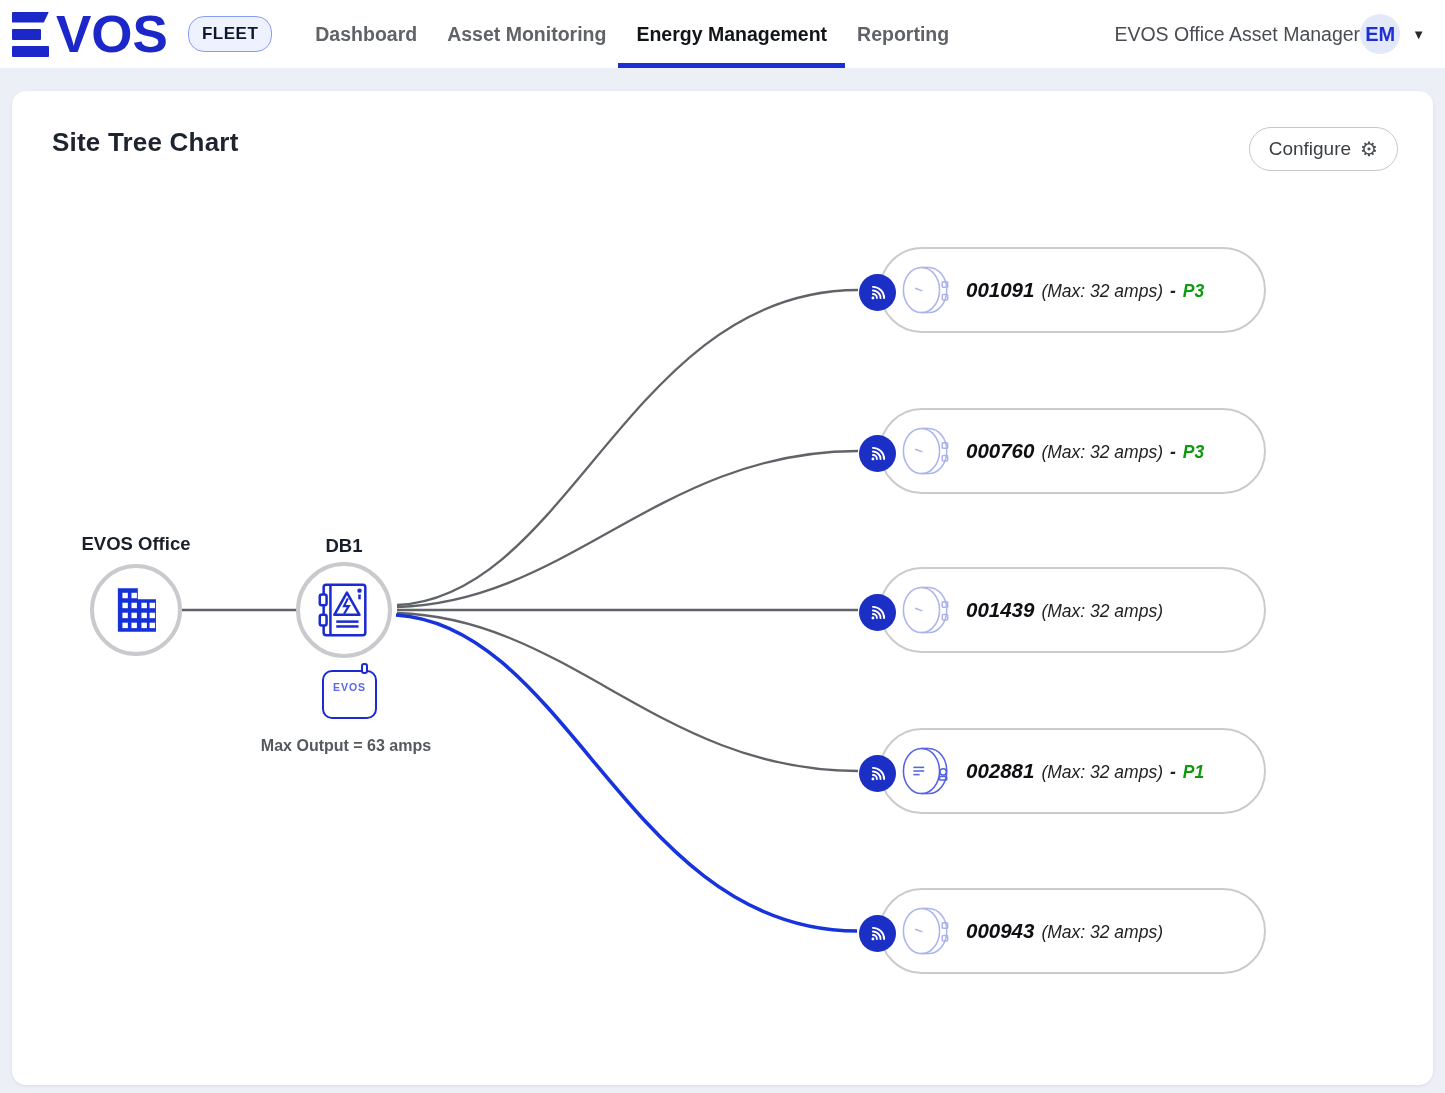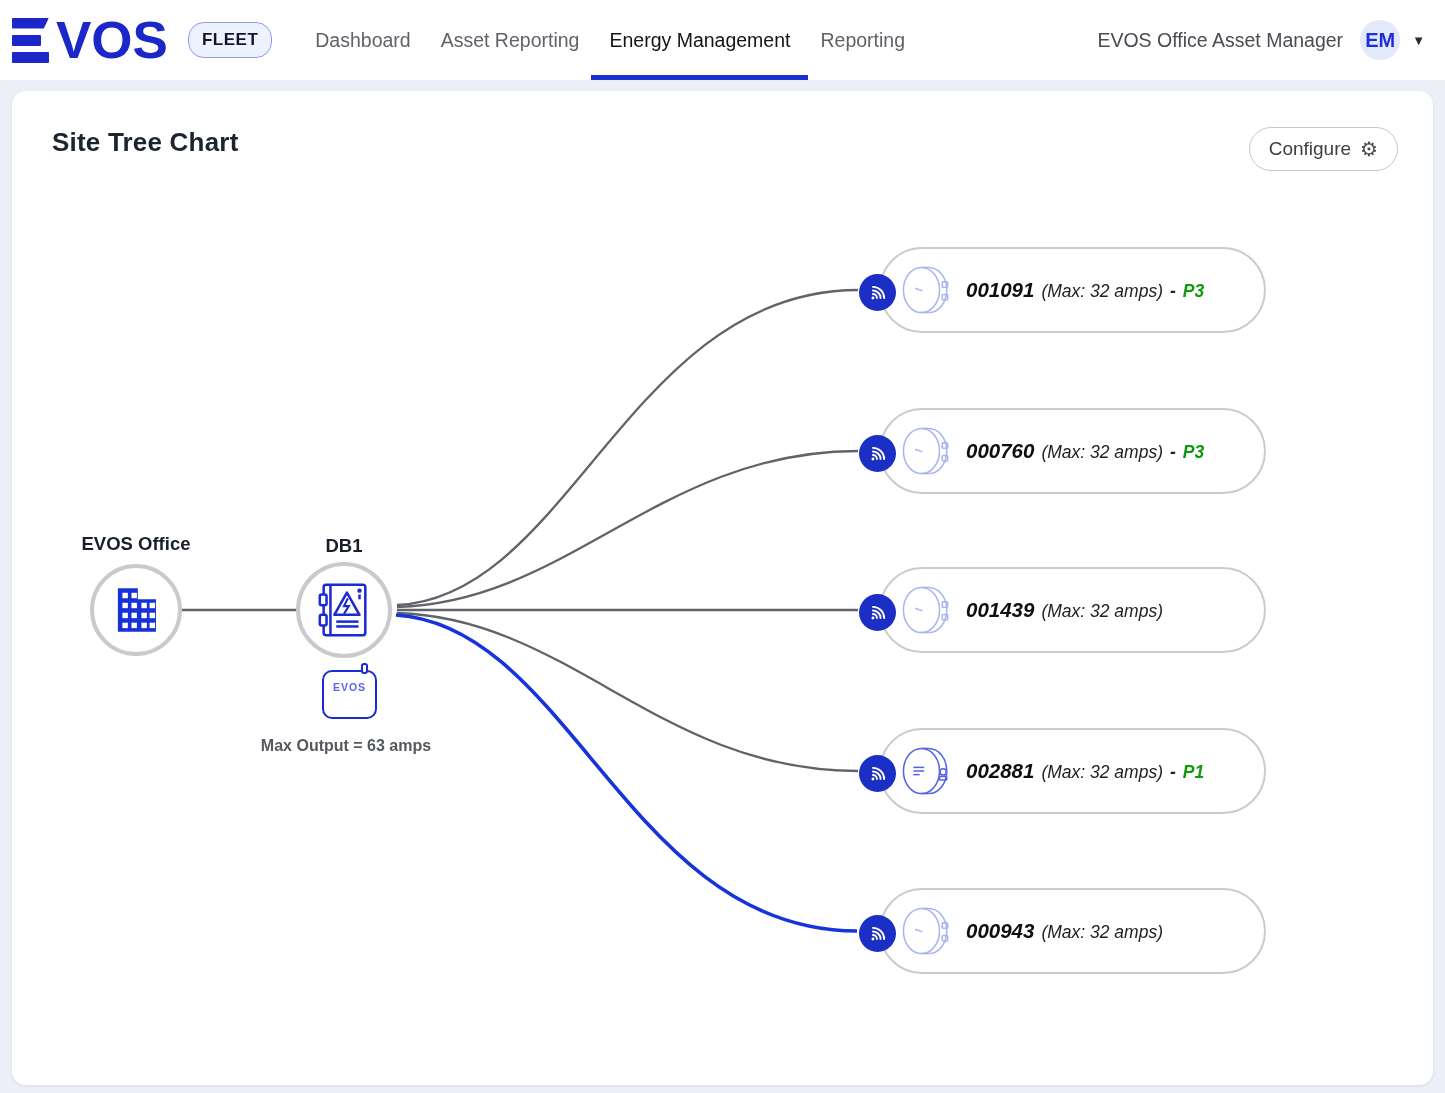--- a/index.html
+++ b/index.html
@@ -5,50 +5,50 @@
   * { margin:0; padding:0; box-sizing:border-box; }
   html,body { width:1445px; height:1093px; overflow:hidden; }
   body {
     font-family:"Liberation Sans", sans-serif;
     background:#edeff6;
     position:relative;
   }
 
   
   .header {
-    position:absolute; top:0; left:0; width:1445px; height:80px;
+    position:absolute; top:0; left:0; width:1445px; height:68px;
     background:#ffffff; display:flex; align-items:center; z-index:5;
   }
   .logo { display:flex; align-items:center; margin-left:12px; cursor:pointer; }
   .logo-e { display:flex; flex-direction:column; gap:6px; margin-right:7px; }
   .logo-e .bar { height:11px; background:#1b27c9; border-radius:1px; }
   .logo-e .bar.b1 { width:37px; clip-path:polygon(0 0,100% 0,86% 100%,0 100%); }
   .logo-e .bar.b2 { width:29px; }
   .logo-e .bar.b3 { width:37px; }
   .logo-vos {
     font-size:53px; font-weight:bold; color:#1b27c9; letter-spacing:0px;
     line-height:1; transform:scaleY(0.96);
   }
   .fleet-badge {
     margin-left:20px; border:1.5px solid #8b9cf5; background:#eef1fe;
     color:#0f172a; font-size:17px; font-weight:bold; letter-spacing:0.5px;
     padding:7px 13px; border-radius:16px;
   }
   .nav { display:flex; align-items:stretch; height:100%; margin-left:32px; gap:8px; }
   .nav-item {
     position:relative; display:flex; align-items:center;
-    padding:0 11px; font-size:19.5px; font-weight:normal; color:#5f6368; cursor:pointer;
+    padding:0 11px; font-size:19.5px; font-weight:bold; color:#5f6368; cursor:pointer;
   }
   .nav-item.active { color:#111418; }
   .nav-item.active::after {
     content:""; position:absolute; left:-7px; right:-7px; bottom:0; height:5px;
     background:#1b2fd3;
   }
   .header-right { margin-left:auto; display:flex; align-items:center; margin-right:20px; }
-  .account-label { font-size:19.5px; color:#494d52; margin-right:17px; }
+  .account-label { font-size:19.5px; color:#494d52; }
   .avatar {
     width:40px; height:40px; border-radius:50%; background:#e3e8fb;
     display:flex; align-items:center; justify-content:center;
     color:#1d2fd6; font-weight:bold; font-size:20px; cursor:pointer;
   }
   .caret { font-size:13px; color:#26282c; margin-left:12px; cursor:pointer; }
 
   
   .card {
     position:absolute; left:12px; top:91px; width:1421px; height:994px;
@@ -122,21 +122,21 @@
       <div class="bar b1"></div>
         <div class="bar b2"></div>
         <div class="bar b3"></div>
     </div>
     <div class="logo-vos">VOS</div>
   </div>
   <div class="fleet-badge">FLEET</div>
 
   <div class="nav">
     <div class="nav-item">Dashboard</div>
-    <div class="nav-item">Asset Reporting</div>
+    <div class="nav-item">Asset Monitoring</div>
     <div class="nav-item active">Energy Management</div>
     <div class="nav-item">Reporting</div>
   </div>
 
   <div class="header-right">
     <div class="account-label">EVOS Office Asset Manager</div>
     <div class="avatar">EM</div>
     <div class="caret">▼</div>
   </div>
 </div>

